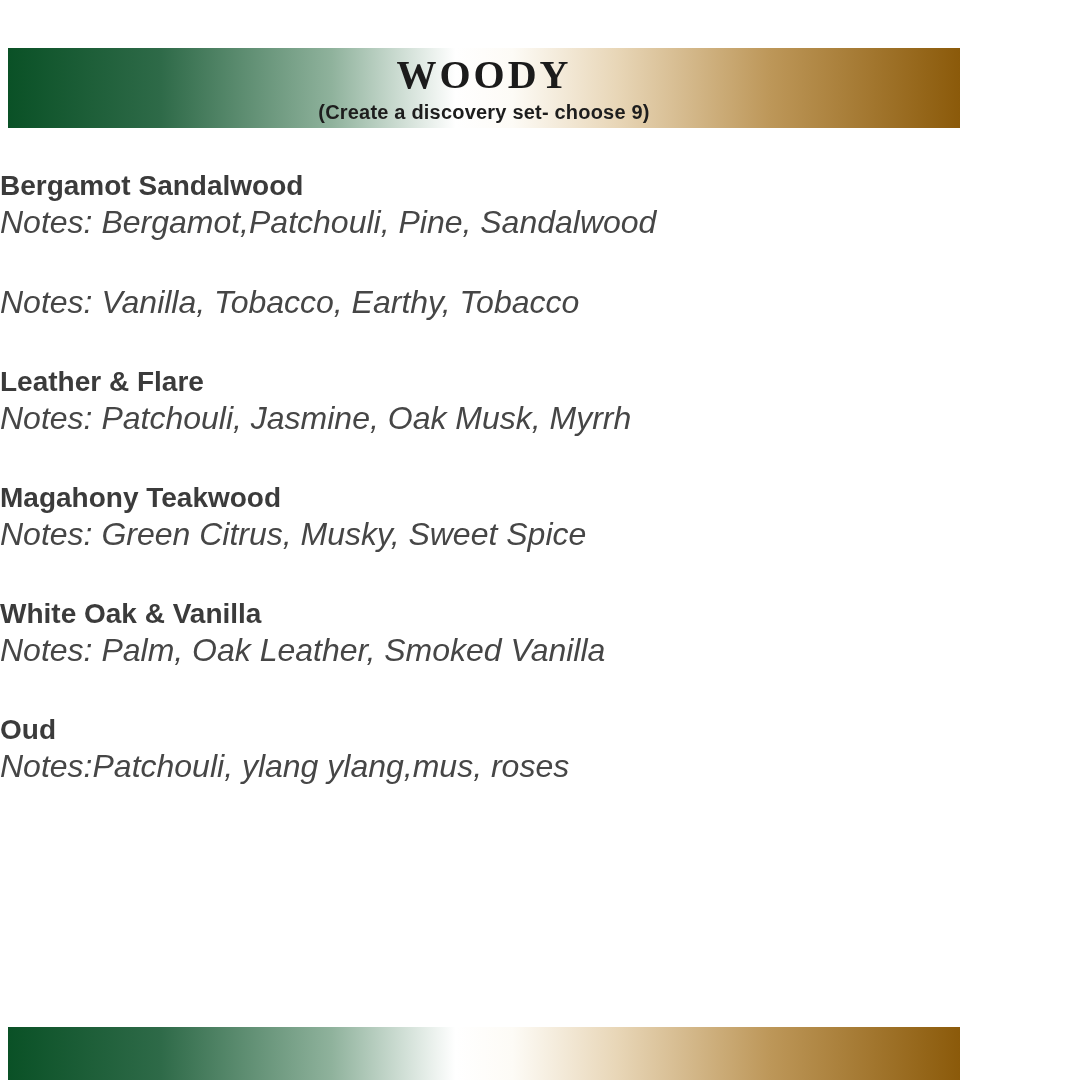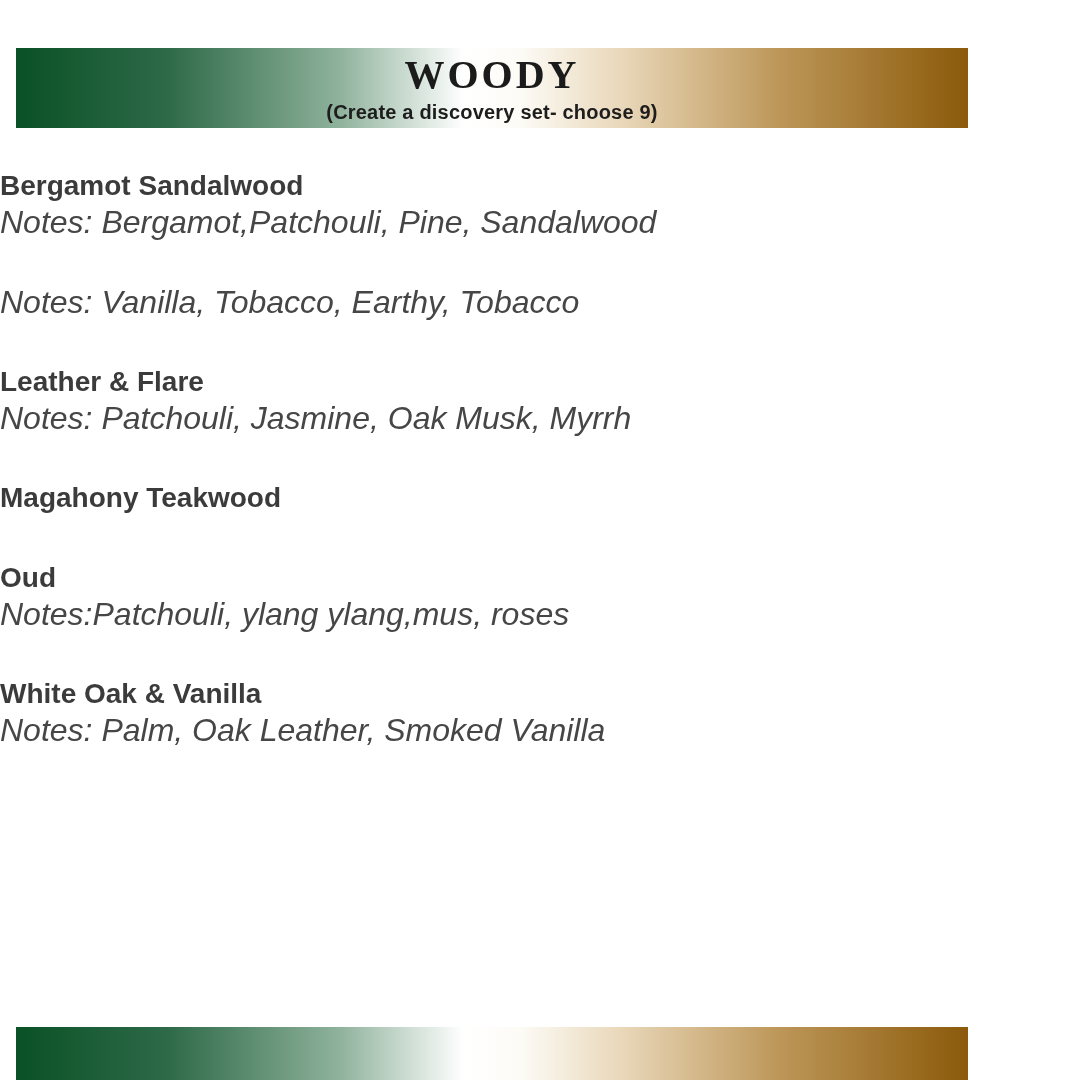--- a/index.html
+++ b/index.html
@@ -8,21 +8,21 @@
     position: relative;
     width: 1080px;
     height: 1080px;
     background: #ffffff;
     font-family: "Liberation Sans", sans-serif;
     overflow: hidden;
   }
 
   .banner {
     position: absolute;
-    left: 16px;
+    left: 8px;
     width: 952px;
     
     background: linear-gradient(90deg, #0a5126, #ffffff 48%, #8b5a0a);
   }
   .banner.top {
     top: 48px;
     height: 80px;
     display: flex;
     flex-direction: column;
     align-items: center;
@@ -96,24 +96,25 @@
   </section>
   <section class="item">
     <div class="item-notes">Notes: Vanilla, Tobacco, Earthy, Tobacco</div>
   </section>
   <section class="item">
     <div class="item-name">Leather &amp; Flare</div>
     <div class="item-notes">Notes: Patchouli, Jasmine, Oak Musk, Myrrh</div>
   </section>
   <section class="item">
     <div class="item-name">Magahony Teakwood</div>
+    <div class="item-notes">Notes: Green Citrus, Musky, Sweet Spice</div>
+  </section>
+  <section class="item">
+    <div class="item-name">White Oak &amp; Vanilla</div>
+    <div class="item-notes">Notes: Palm, Oak Leather, Smoked Vanilla</div>
   </section>
   <section class="item">
     <div class="item-name">Oud</div>
     <div class="item-notes">Notes:Patchouli, ylang ylang,mus, roses</div>
-  </section>
-  <section class="item">
-    <div class="item-name">White Oak &amp; Vanilla</div>
-    <div class="item-notes">Notes: Palm, Oak Leather, Smoked Vanilla</div>
   </section>
 </main>
 
 <footer class="banner bottom" style="background: linear-gradient(90deg, rgb(10, 81, 38) 0%, rgb(46, 106, 72) 16%, rgb(143, 178, 156) 34%, rgb(255, 255, 255) 47%, rgb(253, 251, 246) 53%, rgb(232, 214, 183) 64%, rgb(189, 151, 89) 80%, rgb(139, 90, 10) 100%);"></footer>
 
 </body></html>

